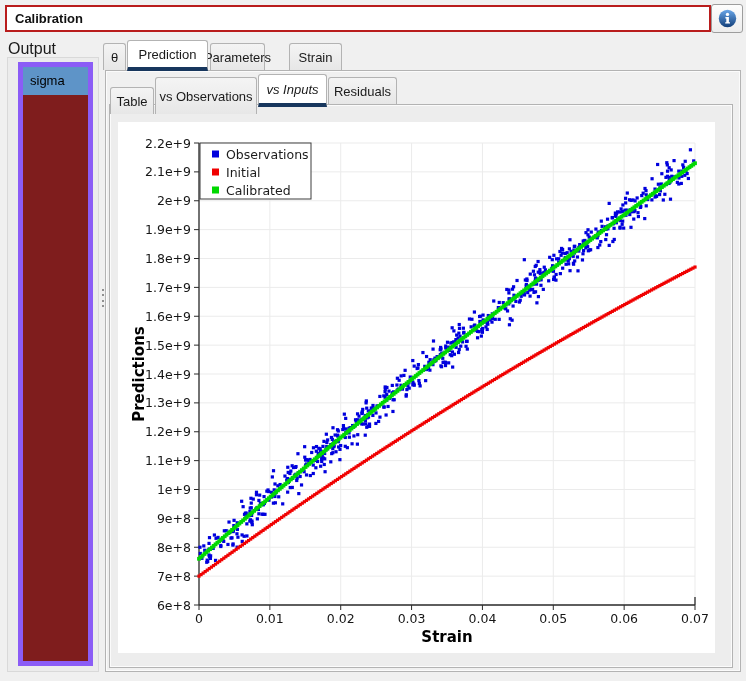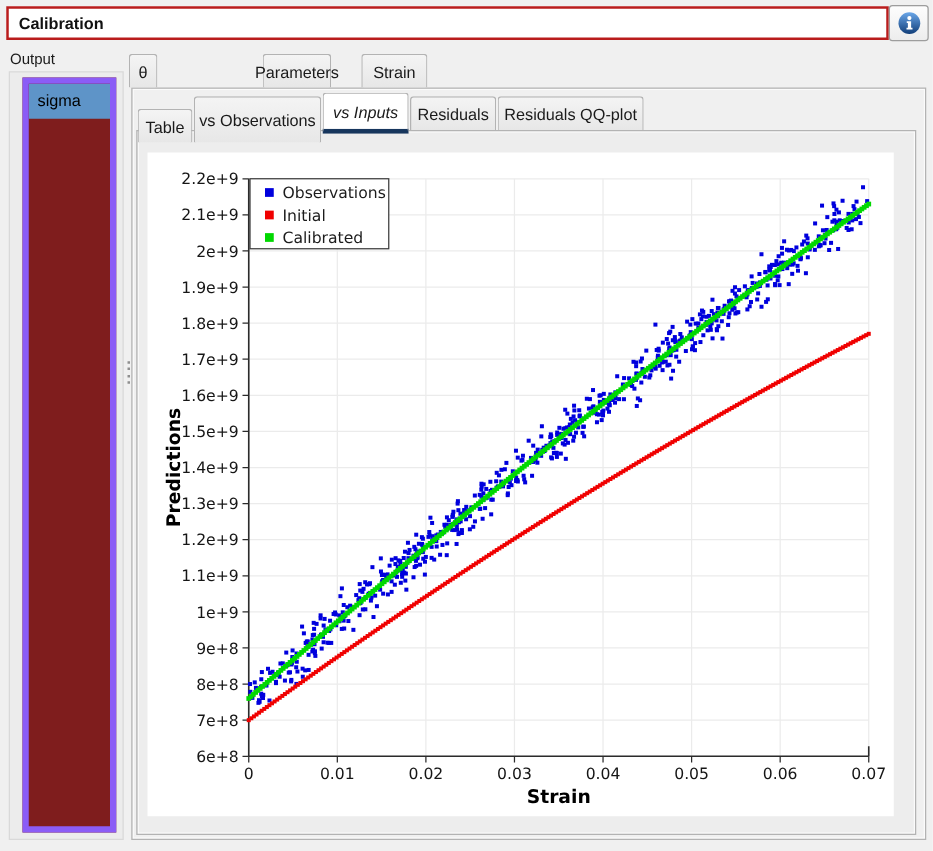--- a/index.html
+++ b/index.html
@@ -9,21 +9,21 @@
   
   #name-input{position:absolute;left:5px;top:5px;width:686px;height:23px;
     border:2px solid #b91c1c;background:#ffffff;font-family:"Liberation Sans",sans-serif;
     font-size:13px;font-weight:bold;color:#111;padding:0 8px;outline:none;}
   .info-btn{position:absolute;left:711px;top:4px;width:30px;height:27px;
     border:1px solid #9d9d9d;border-radius:3px;
     background:linear-gradient(180deg,#fdfdfd,#ededed);
     display:flex;align-items:center;justify-content:center;cursor:pointer;}
 
   
-  .output-label{position:absolute;left:8px;top:40px;font-size:12px;color:#1a1a1a;}
+  .output-label{position:absolute;left:8px;top:40px;font-size:16px;color:#1a1a1a;}
   .output-panel{position:absolute;left:7px;top:57px;width:92px;height:615px;
     background:#ececec;border:1px solid #d9d9d9;box-sizing:border-box;}
   .output-list{position:absolute;left:18px;top:62px;width:75px;height:604px;
     background:#7f1d1d;border:5px solid #8b5cf6;box-sizing:border-box;overflow:hidden;}
   .list-item{height:28px;line-height:28px;font-size:13px;padding-left:7px;color:#000;}
   .list-item.selected{background:#5e94c8;}
   .splitter{position:absolute;left:101px;top:289px;width:4px;height:18px;
     display:flex;flex-direction:column;justify-content:space-between;align-items:center;}
   .splitter i{display:block;width:2px;height:2px;background:#8f8f8f;}
 
@@ -74,28 +74,28 @@
     <i></i>
       <i></i>
       <i></i>
       <i></i>
   </div>
 
   <div class="pane" id="main-pane"></div>
   <div class="pane" id="sub-pane"></div>
 
   <div class="tab" style="left:103px;top:43px;width:23px;height:27px;">θ</div>
+  <div class="tab selected" style="left:127px;top:40px;width:81px;height:31px;">Prediction</div>
   <div class="tab" style="left:210px;top:43px;width:55px;height:27px;">Parameters</div>
   <div class="tab" style="left:289px;top:43px;width:53px;height:27px;">Strain</div>
 
   <div class="tab" style="left:110px;top:77px;width:44px;height:27px;margin-top:10px;">Table</div>
   <div class="tab" style="left:155px;top:77px;width:102px;height:37px;">vs Observations</div>
   <div class="tab selected" style="left:258px;top:74px;width:69px;height:33px;font-style:italic;">vs Inputs</div>
   <div class="tab" style="left:328px;top:77px;width:69px;height:27px;">Residuals</div>
-  <div class="tab" style="left:398px;top:77px;width:117px;height:27px;">Residuals QQ-plot</div>
 
   <div class="plot-surface">
     <svg id="chart" width="597" height="531">
         <line x1="81" x2="577" y1="483" y2="483" stroke="#ebebeb" stroke-width="1"></line>
         <line x1="81" x2="577" y1="454.125" y2="454.125" stroke="#ebebeb" stroke-width="1"></line>
         <line x1="81" x2="577" y1="425.25" y2="425.25" stroke="#ebebeb" stroke-width="1"></line>
         <line x1="81" x2="577" y1="396.375" y2="396.375" stroke="#ebebeb" stroke-width="1"></line>
         <line x1="81" x2="577" y1="367.5" y2="367.5" stroke="#ebebeb" stroke-width="1"></line>
         <line x1="81" x2="577" y1="338.625" y2="338.625" stroke="#ebebeb" stroke-width="1"></line>
         <line x1="81" x2="577" y1="309.75" y2="309.75" stroke="#ebebeb" stroke-width="1"></line>

